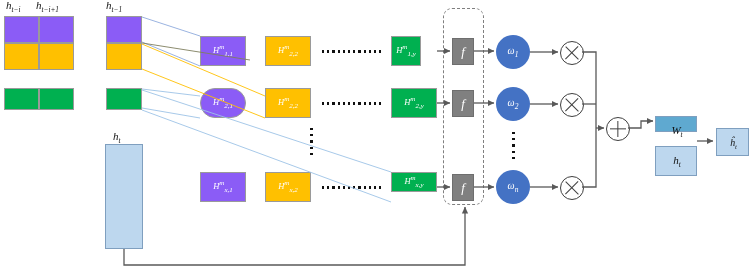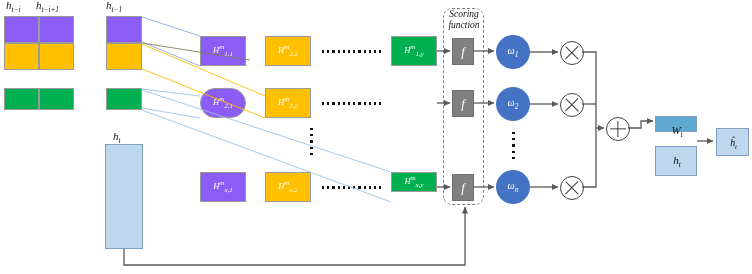--- a/index.html
+++ b/index.html
@@ -94,50 +94,49 @@
 
   <div class="cell lightblue" style="left:105px;top:144px;width:38px;height:105px;"></div>
 
   <div class="hbox blue" style="left:200px;top:36px;width:46px;height:30px;">
     <span><span>H</span><span class="m">m</span><span class="s">1,1</span></span>
   </div>
   <div class="hbox yellow" style="left:265px;top:36px;width:46px;height:30px;">
     <span><span>H</span><span class="m">m</span><span class="s">2,2</span></span>
   </div>
   <div class="hdots" style="left:322px;top:50px;width:60px;"></div>
-  <div class="hbox green" style="left:391px;top:36px;width:46px;height:30px;">
+  <div class="hbox green" style="left:391px;top:36px;width:30px;height:30px;">
     <span><span>H</span><span class="m">m</span><span class="s">1,y</span></span>
   </div>
 
   <div class="hbox blue" style="left:200px;top:88px;width:46px;height:30px;border-radius:15px;">
     <span><span>H</span><span class="m">m</span><span class="s">2,1</span></span>
   </div>
   <div class="hbox yellow" style="left:265px;top:88px;width:46px;height:30px;">
     <span><span>H</span><span class="m">m</span><span class="s">2,2</span></span>
   </div>
   <div class="hdots" style="left:322px;top:102px;width:60px;"></div>
+  <div class="hbox green" style="left:391px;top:88px;width:46px;height:30px;">
+    <span><span>H</span><span class="m">m</span><span class="s">2,y</span></span>
+  </div>
 
   <div class="vdots" style="left:310px;top:128px;height:30px;"></div>
 
   <div class="hbox blue" style="left:200px;top:172px;width:46px;height:30px;">
     <span><span>H</span><span class="m">m</span><span class="s">x,1</span></span>
   </div>
   <div class="hbox yellow" style="left:265px;top:172px;width:46px;height:30px;">
     <span><span>H</span><span class="m">m</span><span class="s">x,2</span></span>
   </div>
   <div class="hdots" style="left:322px;top:186px;width:60px;"></div>
   <div class="hbox green" style="left:391px;top:172px;width:46px;height:20px;">
     <span><span>H</span><span class="m">m</span><span class="s">x,y</span></span>
   </div>
 
   <div class="dashbox" style="left:443px;top:8px;width:41px;height:197px;"></div>
-  <div class="scoretxt" style="left:441px;top:9px;width:46px;">
-    <span>Scoring</span><br>
-    <span>function</span>
-  </div>
 
   <div class="fbox" style="left:452px;top:38px;width:22px;height:27px;">f</div>
   <div class="fbox" style="left:452px;top:90px;width:22px;height:27px;">f</div>
   <div class="fbox" style="left:452px;top:174px;width:22px;height:27px;">f</div>
 
   <div class="omega" style="left:496px;top:35px;width:34px;height:34px;">
     <span><span>ω</span><span class="s">1</span></span>
   </div>
   <div class="omega" style="left:496px;top:87px;width:34px;height:34px;">
     <span><span>ω</span><span class="s">2</span></span>

